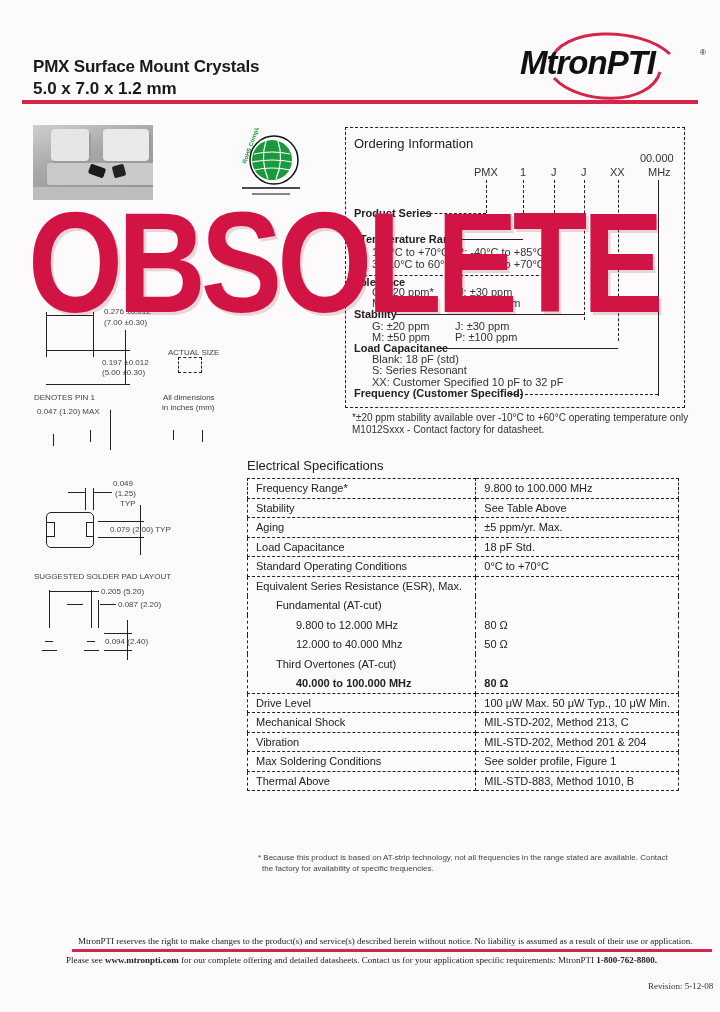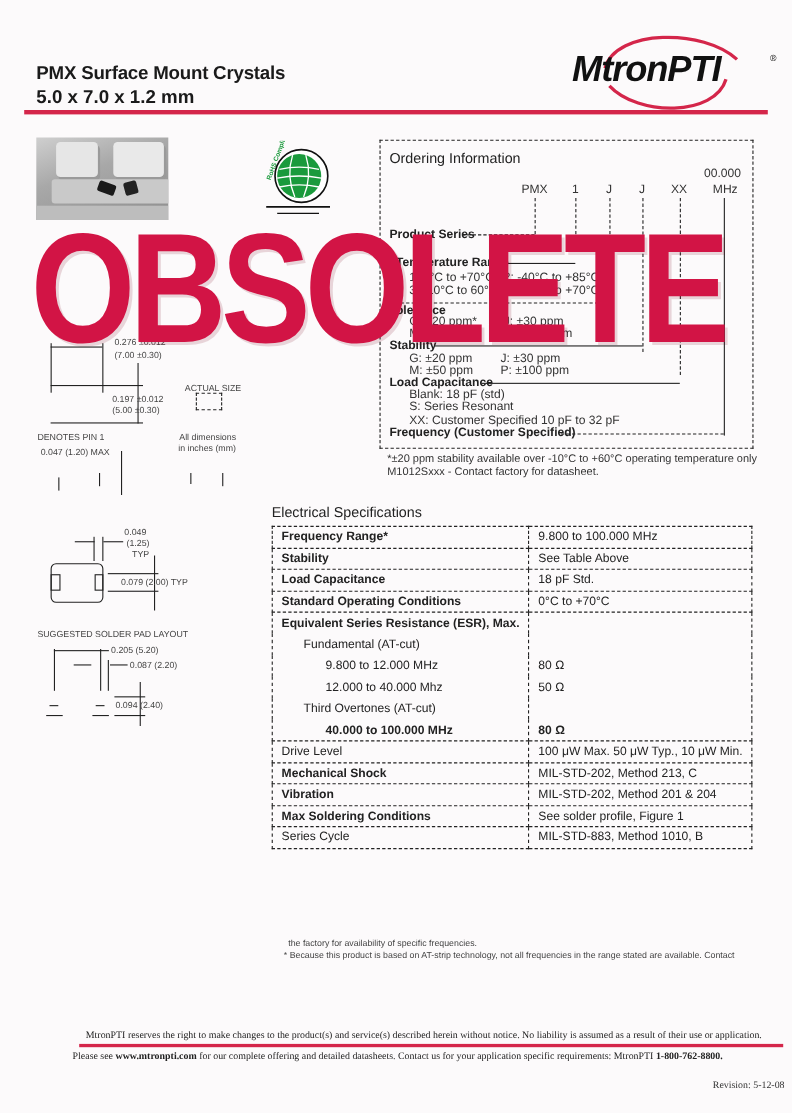--- a/index.html
+++ b/index.html
@@ -44,21 +44,21 @@
 
   
   .dim { font-size: 8px; color: #444; white-space: nowrap; }
   .line { background: #222; }
 
   
   .spec-title { left: 247px; top: 458px; font-size: 13px; color: #222; }
   .spec-table { left: 247px; top: 478px; width: 432px; border-collapse: collapse; font-size: 11px; }
   .spec-table td { border: 1px dashed #222; padding: 0 8px; height: 19.5px; vertical-align: middle; color: #222; white-space: nowrap; }
   .spec-table td.p { width: 232px; }
-  .spec-table tr.bold td.p { font-weight: bold; }
+  .spec-table tr.bold td.p { font-weight: normal; }
   .spec-table tr.sub td { border-top: none; border-bottom: none; margin-top: 12px; }
   .spec-table tr.sub.last td { border-bottom: 1px dashed #222; font-weight: bold; }
   .spec-table tr.group-start td { border-bottom: none; }
   .spec-table .i1 { padding-left: 28px; }
   .spec-table .i2 { padding-left: 48px; }
   .foot { left: 258px; top: 852px; font-size: 8px; color: #444; line-height: 11px; width: 440px; }
 
   
   .disclaimer { left: 78px; top: 936px; font-family: "Liberation Serif", serif; font-size: 9px; color: #222; white-space: nowrap; }
   .rule-bottom { left: 72px; top: 949px; width: 640px; height: 3px; background: #d4264a; }
@@ -219,20 +219,24 @@
 <table class="abs spec-table">
   <tbody>
   <tr class="bold">
         <td class="p">Frequency Range*</td>
         <td>9.800 to 100.000 MHz</td>
       </tr>
   <tr class="bold">
         <td class="p">Stability</td>
         <td>See Table Above</td>
       </tr>
+  <tr>
+        <td class="p">Aging</td>
+        <td>±5 ppm/yr. Max.</td>
+      </tr>
   <tr class="bold">
         <td class="p">Load Capacitance</td>
         <td>18 pF Std.</td>
       </tr>
   <tr class="bold">
         <td class="p">Standard Operating Conditions</td>
         <td>0°C to +70°C</td>
       </tr>
   <tr class="bold group-start">
         <td class="p">Equivalent Series Resistance (ESR), Max.</td>
@@ -268,28 +272,28 @@
       </tr>
   <tr class="bold">
         <td class="p">Vibration</td>
         <td>MIL-STD-202, Method 201 &amp; 204</td>
       </tr>
   <tr class="bold">
         <td class="p">Max Soldering Conditions</td>
         <td>See solder profile, Figure 1</td>
       </tr>
   <tr>
-        <td class="p">Series Cycle</td>
+        <td class="p">Thermal Above</td>
         <td>MIL-STD-883, Method 1010, B</td>
       </tr>
 </tbody>
   </table>
 <div class="abs foot">
+  <div>* Because this product is based on AT-strip technology, not all frequencies in the range stated are available. Contact</div>
   <div style="padding-left:4px">the factory for availability of specific frequencies.</div>
-  <div>* Because this product is based on AT-strip technology, not all frequencies in the range stated are available. Contact</div>
 </div>
 
 <div class="abs obsolete">OBSOLETE</div>
 
 <div class="abs disclaimer">MtronPTI reserves the right to make changes to the product(s) and service(s) described herein without notice. No liability is assumed as a result of their use or application.</div>
 <div class="abs rule-bottom"></div>
 <div class="abs contact">
   <span>Please see </span><b>www.mtronpti.com</b><span> for our complete offering and detailed datasheets. Contact us for your application specific requirements: MtronPTI </span><b>1-800-762-8800.</b>
 </div>
 <div class="abs revision">Revision: 5-12-08</div>

